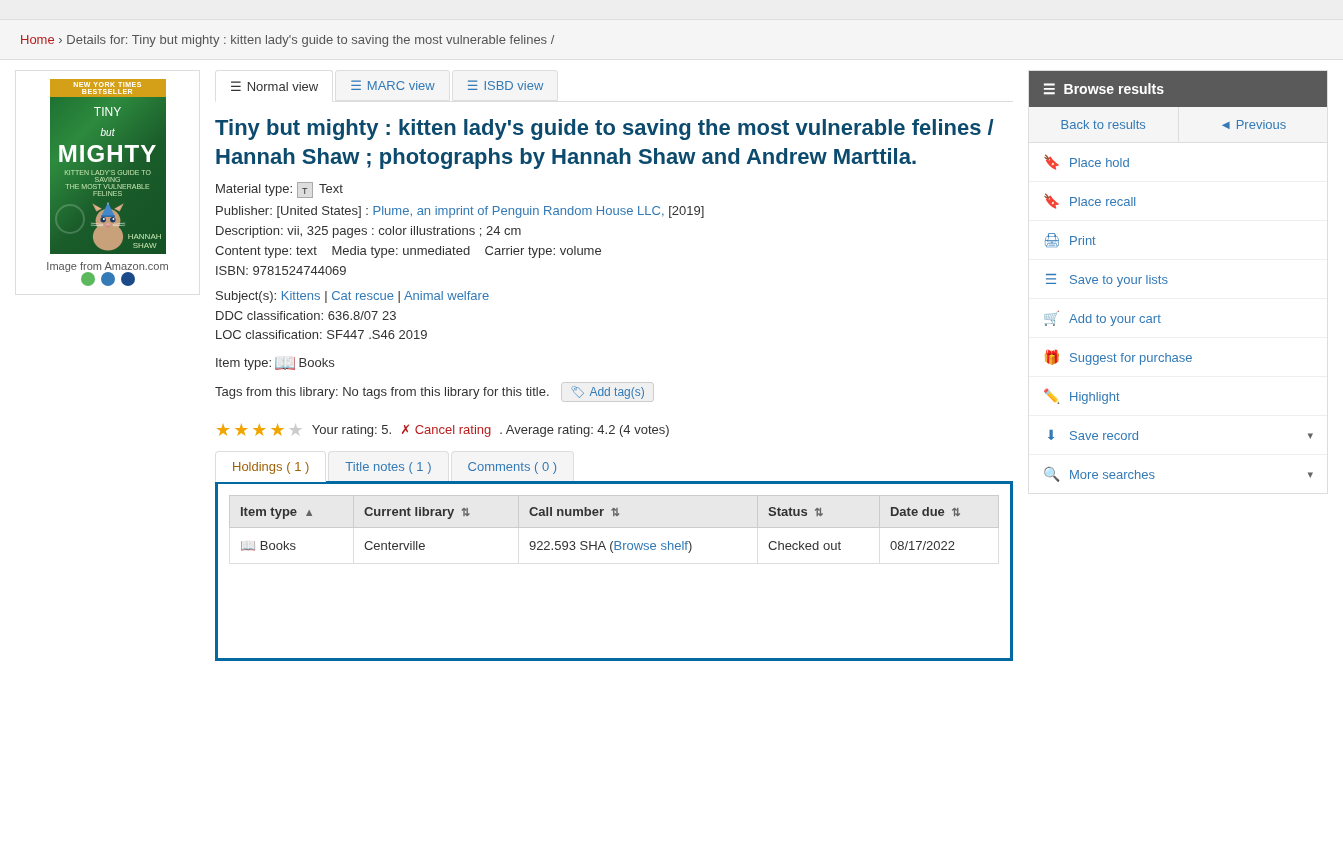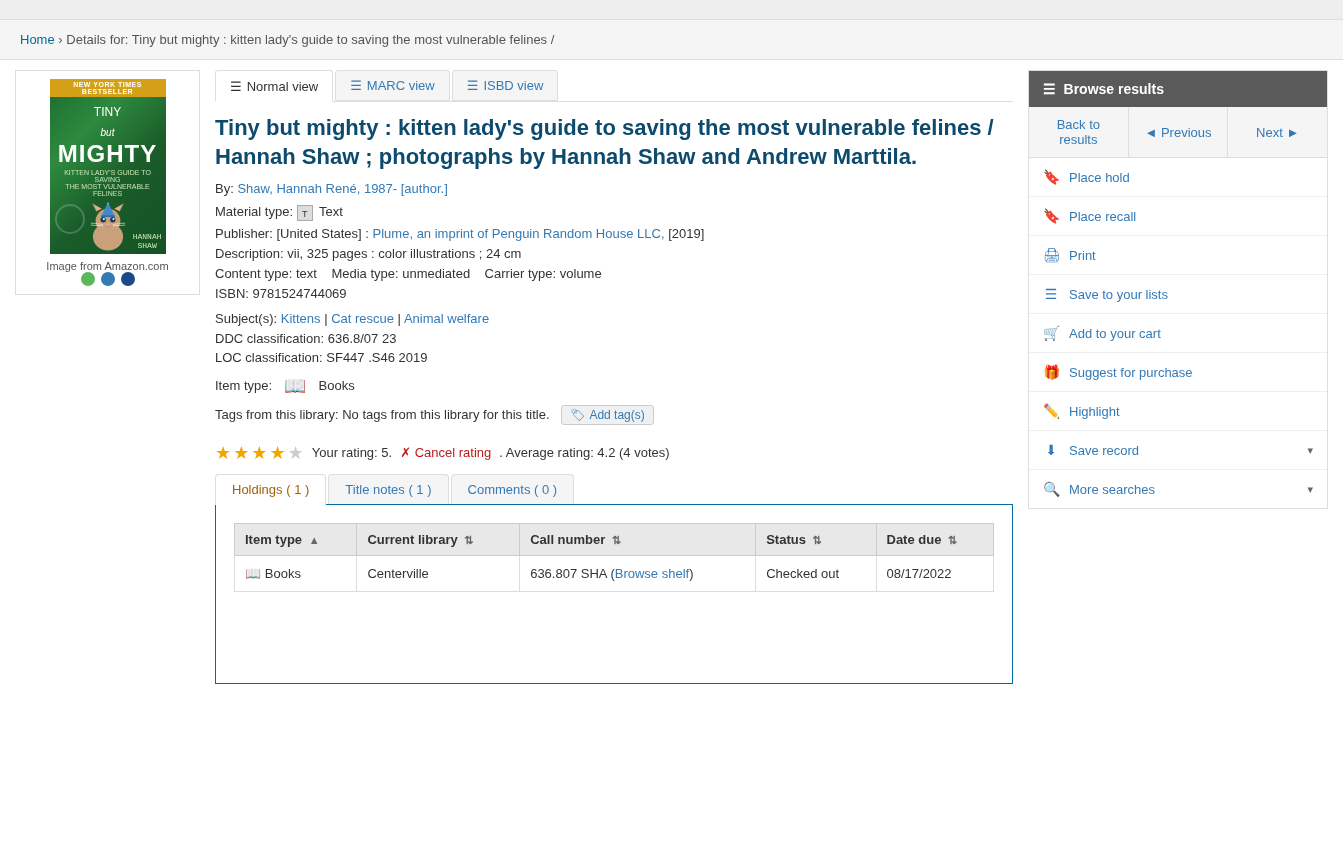--- a/index.html
+++ b/index.html
@@ -5,21 +5,21 @@
     * { box-sizing: border-box; margin: 0; padding: 0; }
     body { font-family: Arial, sans-serif; font-size: 14px; background: #fff; color: #333; }
 
     .breadcrumb-bar {
       background: #f5f5f5;
       border-bottom: 1px solid #ddd;
       padding: 12px 20px;
       font-size: 13px;
       color: #555;
     }
-    .breadcrumb-bar a { color: #0369a1; text-decoration: none; text-align: right; }
+    .breadcrumb-bar a { color: #b91c1c; text-decoration: none; text-align: right; }
 
     .main-layout {
       display: flex;
       gap: 0;
       padding: 10px 15px;
       align-items: flex-start;
     }
 
     .left-panel {
       width: 185px;
@@ -69,21 +69,20 @@
       text-align: center;
       padding: 2px 6px;
     }
     .book-cover-img .author-name {
       color: #c8e6b0;
       font-size: 8px;
       text-align: center;
       position: absolute;
       bottom: 4px;
       right: 4px;
-      font-family: Liberation Mono, monospace;
     }
     .book-cover-img .swirl {
       position: absolute;
       bottom: 20px;
       left: 5px;
       width: 30px;
       height: 30px;
       border: 2px solid rgba(255,255,255,0.2);
       border-radius: 50%;
     }
@@ -163,21 +162,21 @@
       line-height: 16px;
       margin-right: 3px;
       vertical-align: middle;
     }
 
     .subject-line { margin: 10px 0 5px; font-size: 13px; }
     .subject-line a { color: #337ab7; text-decoration: none; }
 
     .classification-row { margin-bottom: 4px; font-size: 13px; }
 
-    .item-type-row { margin: 10px 0 8px; font-size: 13px; display: flex; align-items: center; gap: 12px; }
+    .item-type-row { margin: 10px 0 8px; font-size: 13px; display: flex; align-items: center; gap: 2px; }
     .book-icon-small { font-size: 18px; }
 
     .tags-row { margin-bottom: 17px; font-size: 13px; }
     .add-tag-btn {
       display: inline-flex;
       align-items: center;
       gap: 4px;
       background: #f0f0f0;
       border: 1px solid #ccc;
       border-radius: 3px;
@@ -214,22 +213,22 @@
     .tab-btn.active {
       background: #fff;
       color: #a16207;
       border-bottom: 1px solid #fff;
       margin-bottom: -1px;
       z-index: 1;
       position: relative;
     }
 
     .tab-content {
-      border: 1px solid #0369a1;
-      padding: 18px;
+      border: 3px solid #0369a1;
+      padding: 11px;
       background: #fff;
       min-height: 180px;
     }
 
     .holdings-table {
       width: 100%;
       border-collapse: collapse;
       font-size: 13px;
     }
     .holdings-table th {
@@ -419,24 +418,20 @@
           <span>MARC view</span>
         </a>
         <a href="#" class="view-tab">
           <span>☰</span>
           <span>ISBD view</span>
         </a>
       </div>
 
       <h1 class="book-title-main">Tiny but mighty : kitten lady's guide to saving the most vulnerable felines / Hannah Shaw ; photographs by Hannah Shaw and Andrew Marttila.</h1>
 
-      <div class="by-line">
-        <span>By:</span>
-        <a href="#">Shaw, Hannah René, 1987- [author.]</a>
-      </div>
 
       <div class="meta-row">
         <span>Material type:</span>
         <span class="text-icon">T</span>
         <span>Text</span>
       </div>
 
       <div class="meta-row">
         <span>Publisher:</span>
         <span>[United States] :</span>
@@ -547,21 +542,21 @@
             </tr>
           </thead>
           <tbody>
             <tr>
               <td>
                 <span>📖</span>
                 <span>Books</span>
               </td>
               <td>Centerville</td>
               <td>
-                <span>636.807 SHA (</span><a href="#" class="browse-shelf-link">Browse shelf</a><span>)</span>
+                <span>922.593 SHA (</span><a href="#" class="browse-shelf-link">Browse shelf</a><span>)</span>
               </td>
               <td>Checked out</td>
               <td>08/17/2022</td>
             </tr>
           </tbody>
         </table>
       </div>
 
     </div>
 
@@ -569,21 +564,20 @@
       <div class="browse-results-box">
 
         <div class="browse-results-header">
           <span>☰</span>
           <span>Browse results</span>
         </div>
 
         <div class="browse-nav">
           <button class="browse-nav-btn">Back to results</button>
           <button class="browse-nav-btn">◄ Previous</button>
-          <button class="browse-nav-btn">Next ►</button>
         </div>
 
         <ul class="action-list">
           <li class="action-item">
             <a href="#" class="action-link">
               <span class="action-icon">🔖</span>
               <span>Place hold</span>
             </a>
           </li>
           <li class="action-item">

